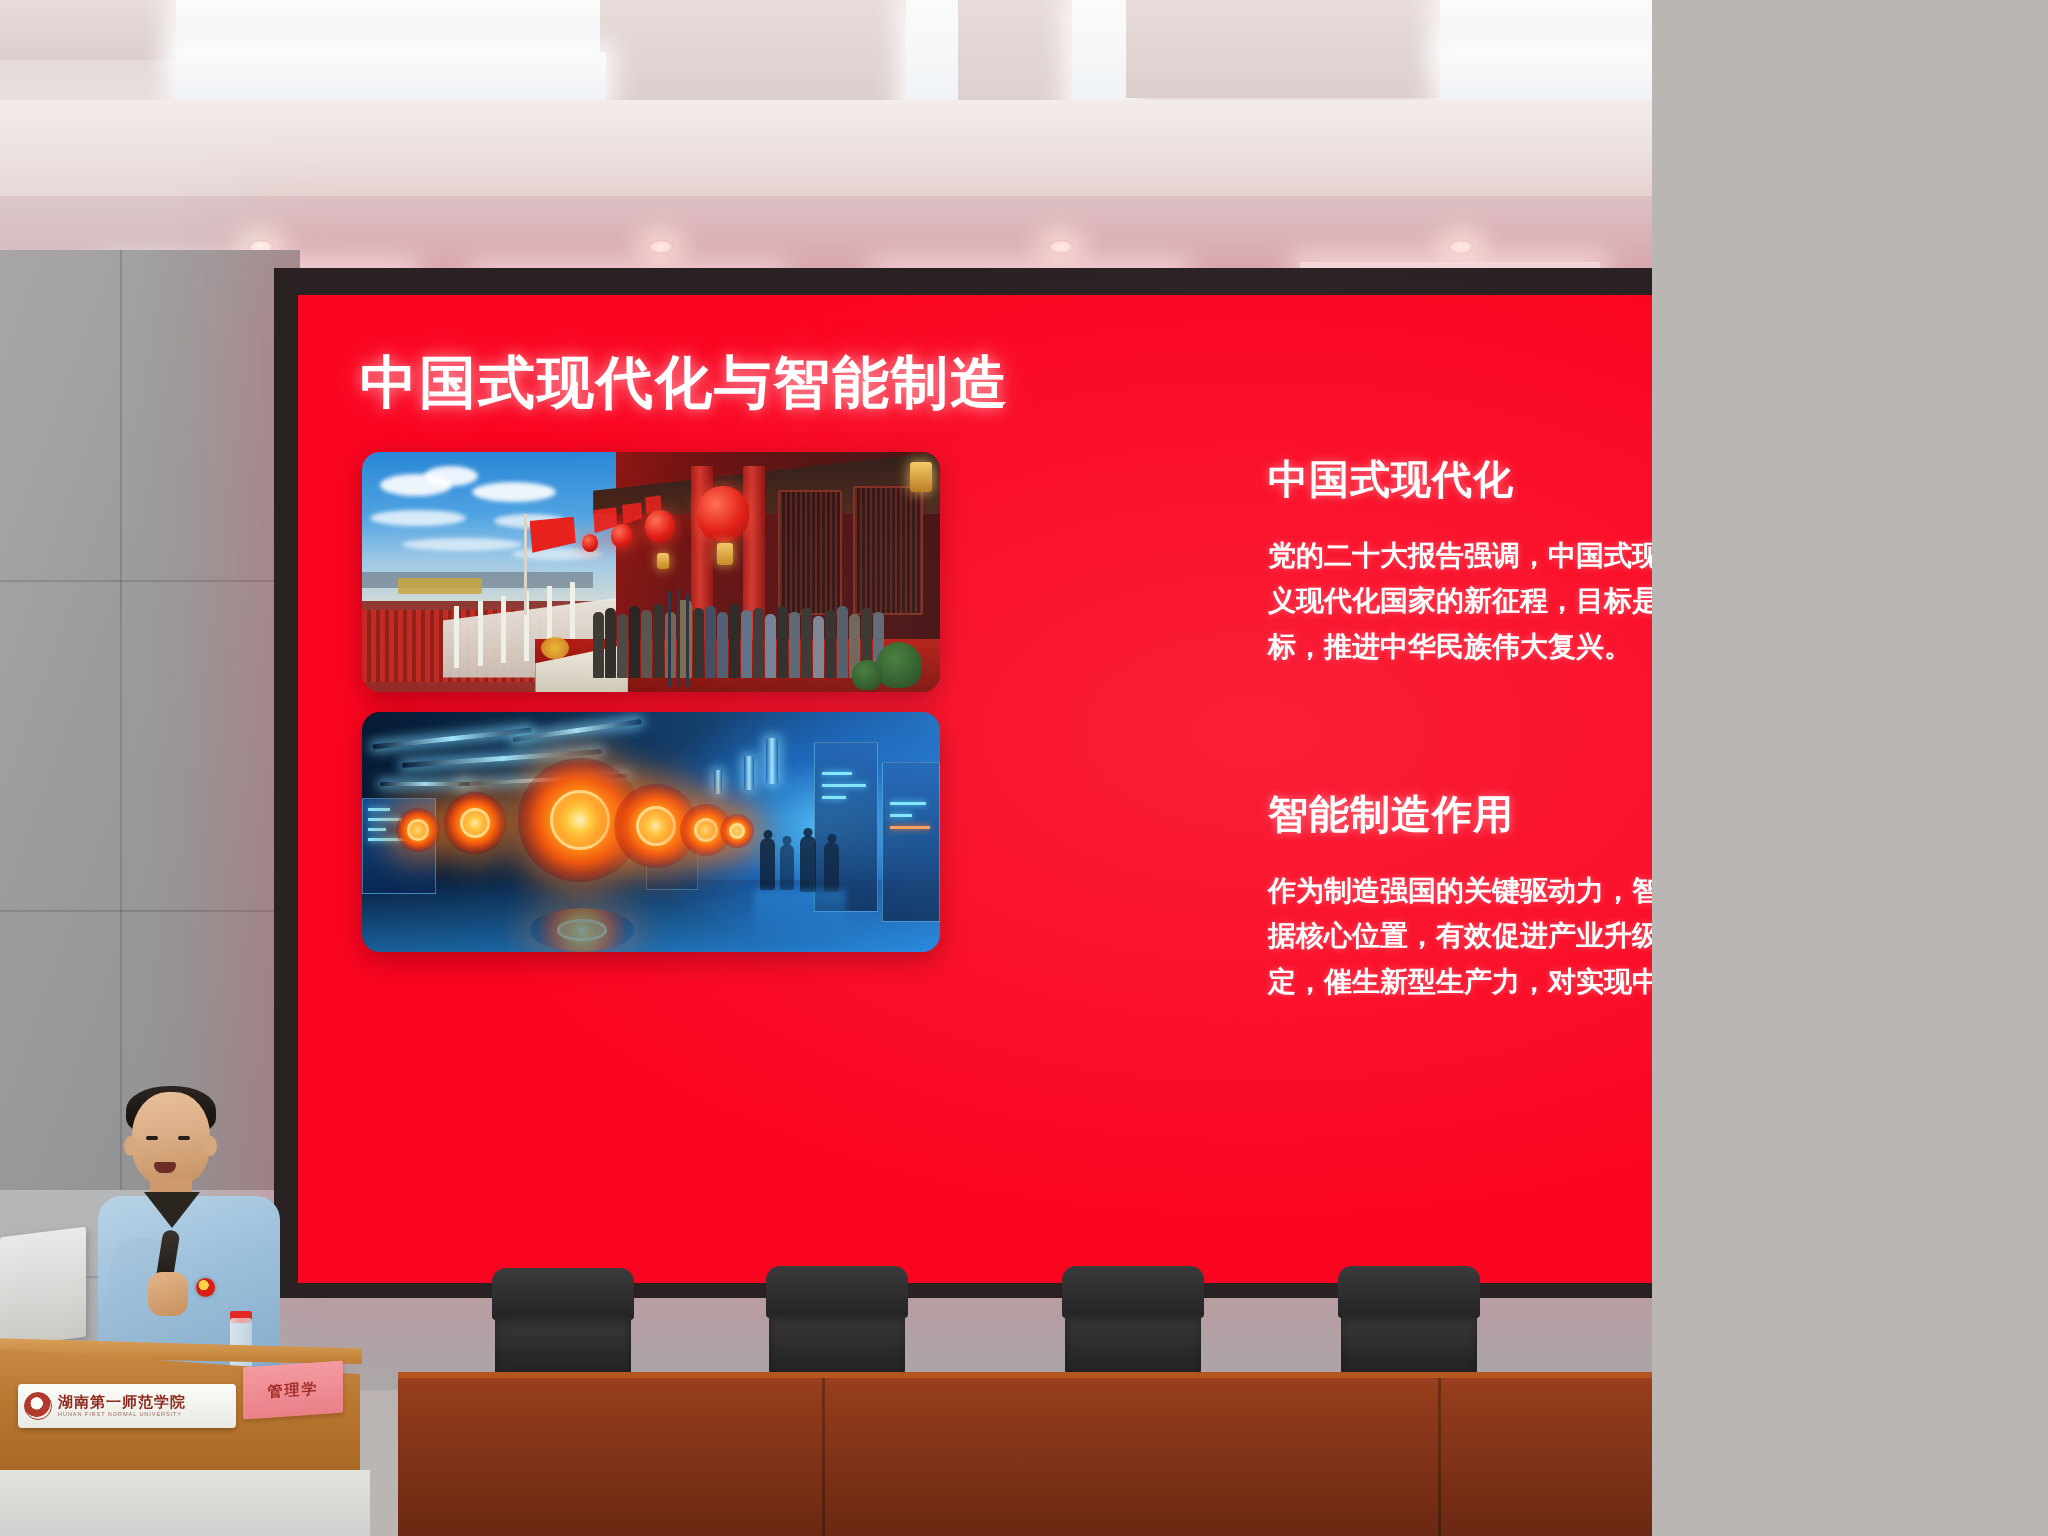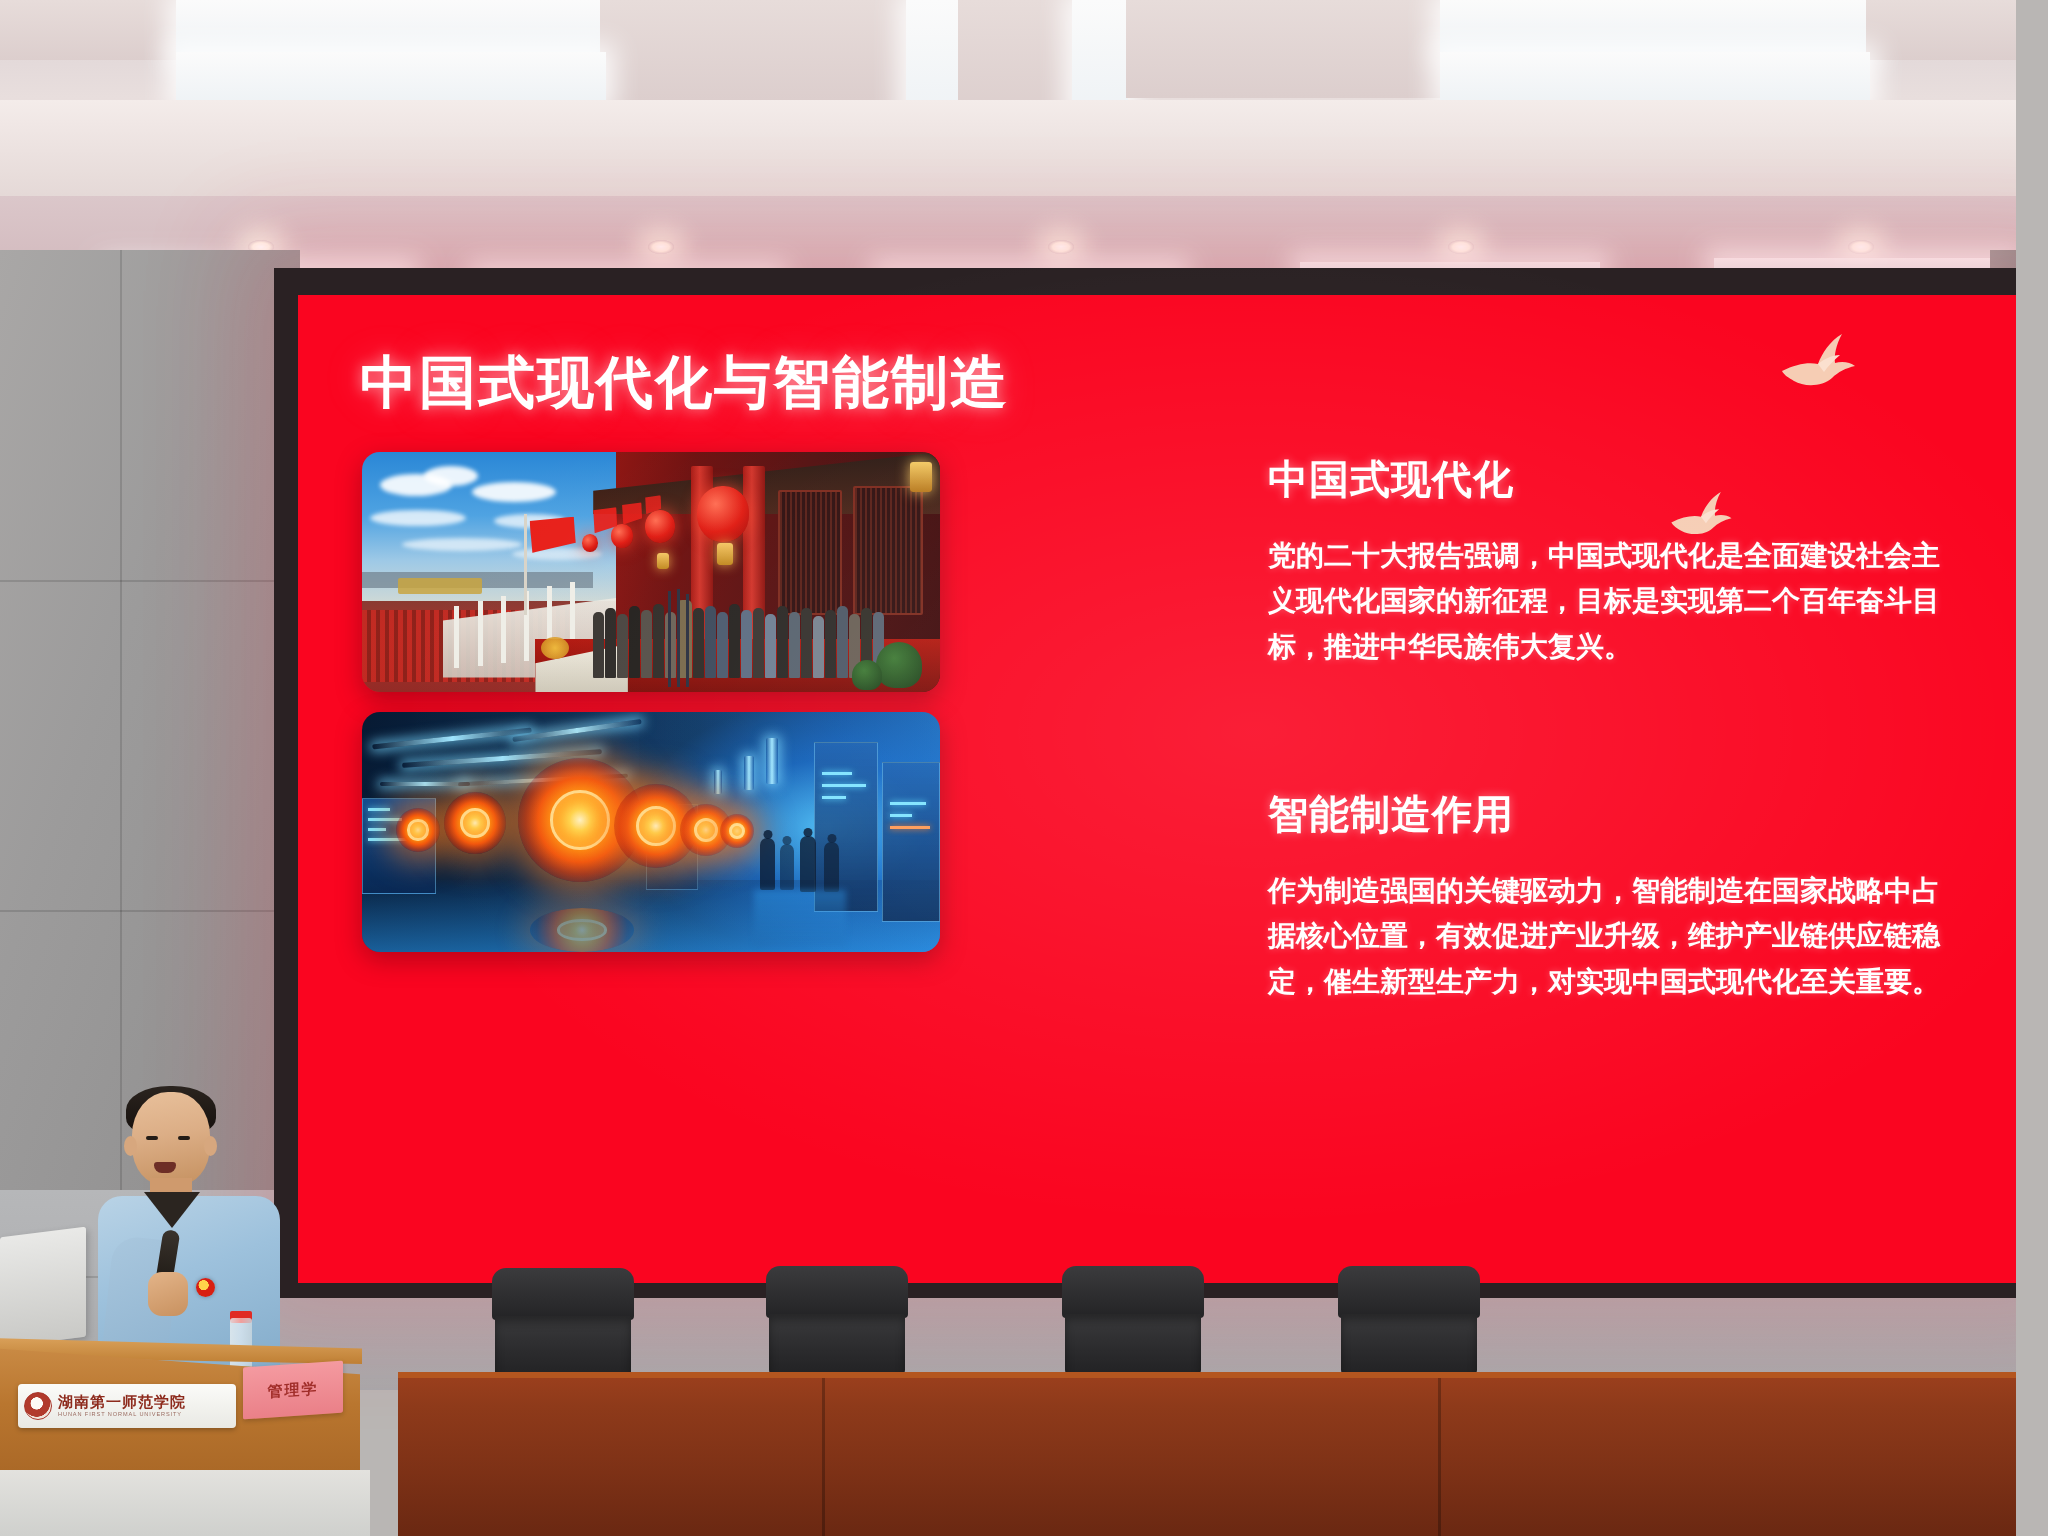--- a/index.html
+++ b/index.html
@@ -1,19 +1,19 @@
 <!DOCTYPE html>
 <html><head>
 <meta charset="utf-8">
 <style>
   * { margin:0; padding:0; box-sizing:border-box; }
   html,body { width:2048px; height:1536px; overflow:hidden;
     font-family:"Liberation Sans","DejaVu Sans",sans-serif; background:#b9b6b4; }
 
-  #scene { position:relative; width:2016px; height:1536px; overflow:hidden; }
+  #scene { position:relative; width:1652px; height:1536px; overflow:hidden; }
 
   
   .ceiling { position:absolute; left:0; top:0; width:2048px; height:278px;
     background:linear-gradient(180deg,#dcd2d4 0%,#e8dedd 35%,#e0d4d3 65%,#d3c6c6 100%); }
   .ceil-slab { position:absolute; background:linear-gradient(180deg,#e7dcda,#dccecd); }
   .ceil-light { position:absolute; background:linear-gradient(180deg,#fbfbfb,#eef2f5);
     box-shadow:0 0 26px 9px rgba(255,255,255,.85); }
   .ceil-beam { position:absolute; background:linear-gradient(180deg,#f4ecea,#e4d8d6); }
   .downlight { position:absolute; width:26px; height:14px; border-radius:50%;
     background:radial-gradient(ellipse at center,#ffffff 0%,#fff6e8 45%,rgba(255,235,210,0) 80%);

